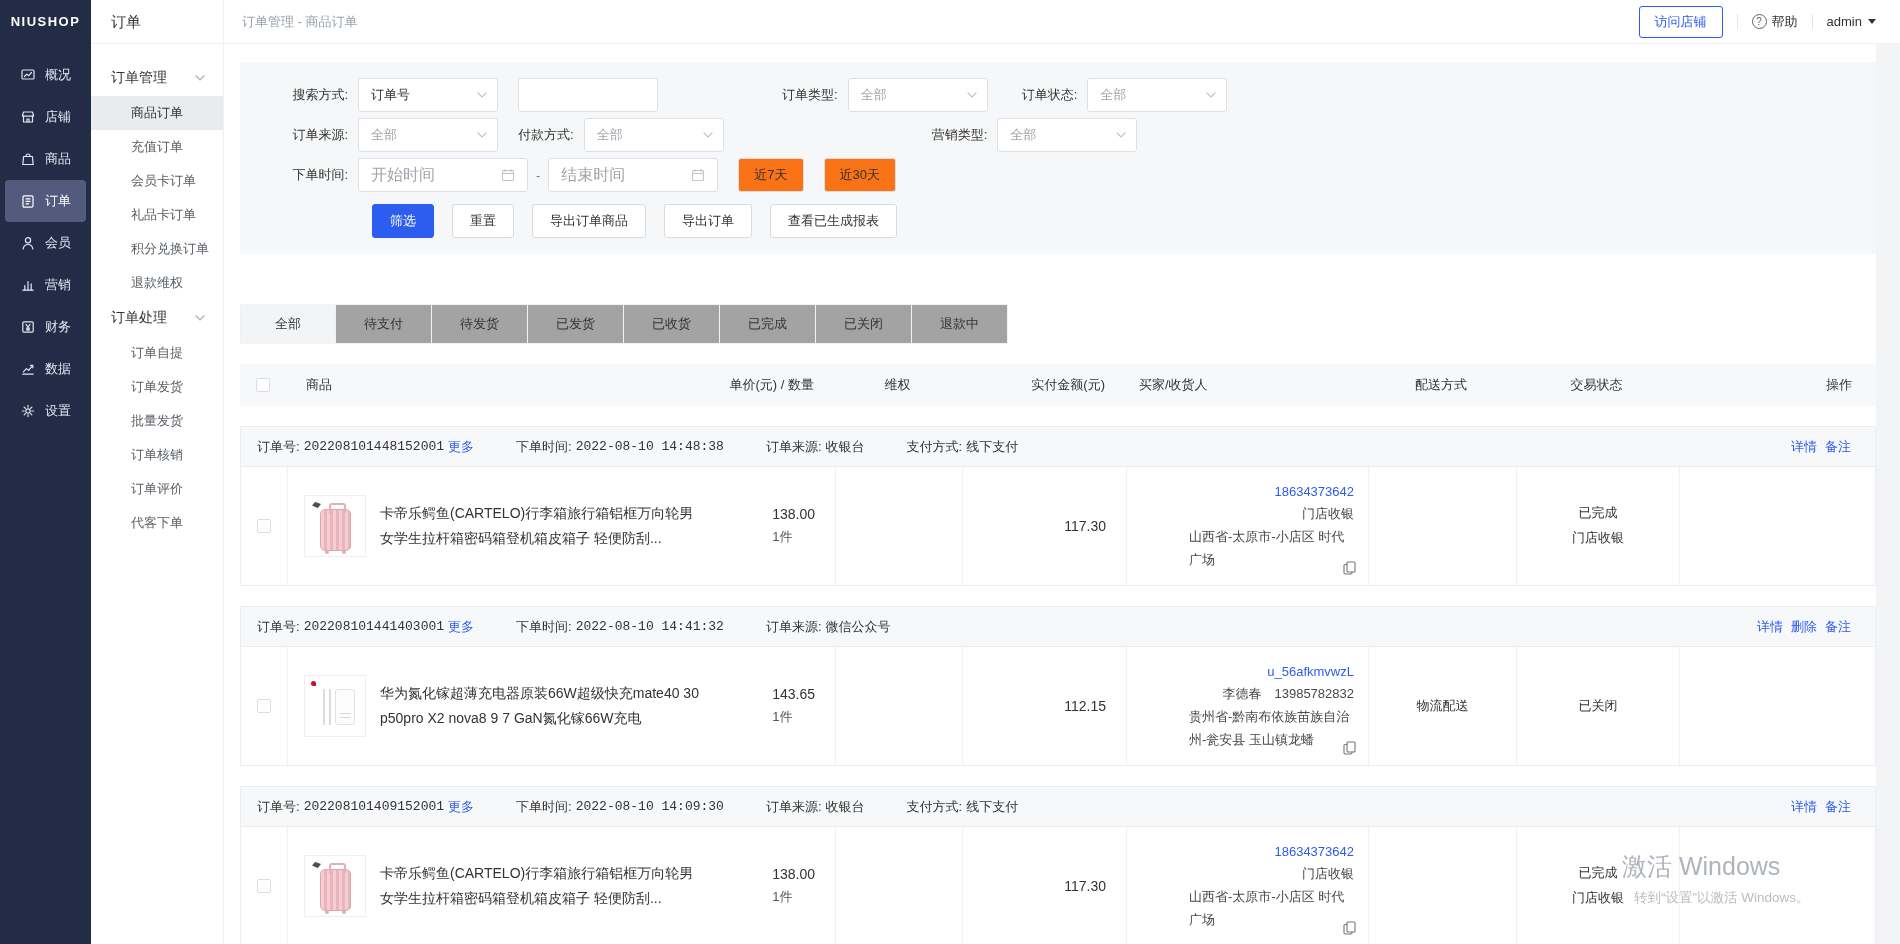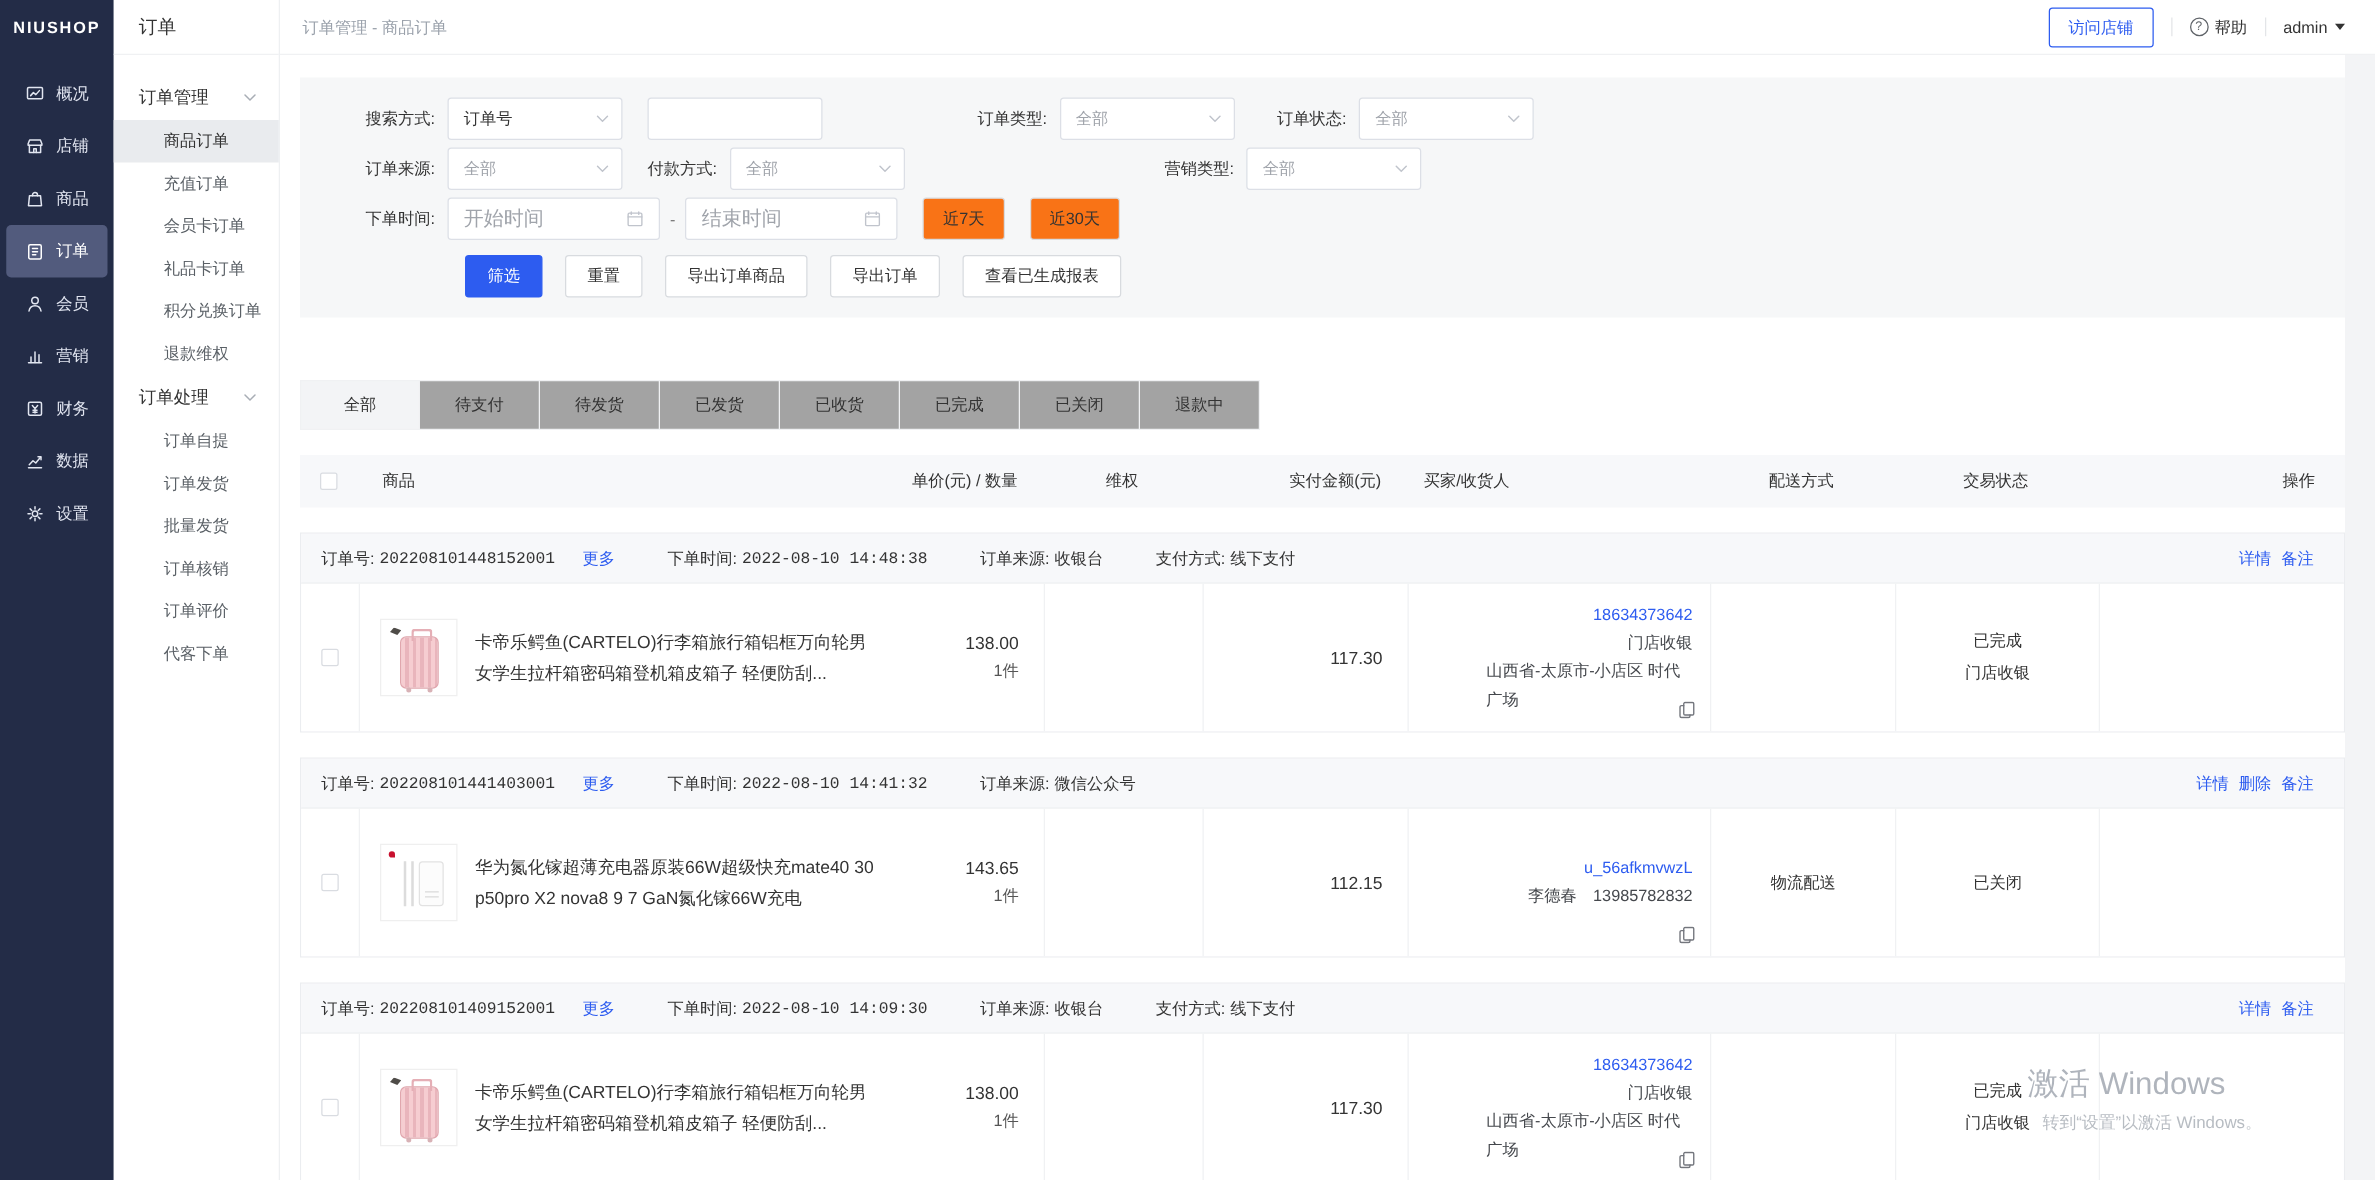--- a/index.html
+++ b/index.html
@@ -100,32 +100,32 @@
     border-radius:2px; cursor:pointer; }
 
   
   .order{ border:1px solid var(--boxline); margin-top:20px; }
   .order-head{ height:40px; background:#f7f8fa; border-bottom:1px solid var(--boxline);
     display:flex; align-items:center; padding:0 24px 0 16px; font-size:13px; color:var(--txt); }
   .oh-block{ display:flex; align-items:center; white-space:nowrap; }
   .oh-block + .oh-block{ margin-left:42px; }
   .oh-val{ margin-left:4px;font-family:Liberation Mono, monospace; }
   .link{ color:var(--blue); cursor:pointer; text-decoration:none; }
-  .oh-more{ margin-left:22px; }
+  .oh-more{ margin-left:4px; }
   .oh-links{ margin-left:auto; display:flex; gap:8px; font-size:13px; }
 
   .order-row{ display:flex; min-height:118px; background:#fff; }
   .cell{ border-left:1px solid var(--border); display:flex; }
   .order-row .c-cb{ border-left:none; }
   .prod-cell{ align-items:center; padding:12px 20px 12px 16px; }
   .img-box{ width:62px; height:62px; border:1px solid #efefef; background:#fff;
     position:relative; flex:none; }
   .prod-name{ margin-left:14px; max-width:320px; font-size:14px; color:var(--txt);
     line-height:1.8; }
-  .price-box{ margin-left:auto; text-align:right; }
+  .price-box{ margin-left:auto; }
   .price{ font-size:14px; color:var(--txt); }
   .qty{ font-size:13px; color:#555; margin-top:6px; }
   .amount-cell{ align-items:center; justify-content:flex-end; font-size:14px; color:var(--txt); }
   .buyer-cell{ flex-direction:column; justify-content:center; padding:12px 14px;
     font-size:13px; color:#45484d; line-height:1.75; position:relative;align-items:flex-end; }
   .buyer-addr{ max-width:165px; }
   .copy-icon{ position:absolute; right:12px; bottom:10px; cursor:pointer; }
   .delivery-cell,.status-cell{ align-items:center; justify-content:center;
     font-size:13px; color:var(--txt); }
   .status-cell{ flex-direction:column; line-height:1.9; }
@@ -524,20 +524,21 @@
             <div class="price-box">
               <div class="price">143.65</div>
               <div class="qty">1件</div>
             </div>
           </div>
           <div class="c-refund cell"></div>
           <div class="c-amount cell amount-cell">112.15</div>
           <div class="c-buyer cell buyer-cell">
             <a class="link">u_56afkmvwzL</a>
             <span>李德春　13985782832</span>
+            <span class="buyer-addr">贵州省-黔南布依族苗族自治州-瓮安县 玉山镇龙蟠</span>
             <span class="copy-icon">
                 <svg width="13" height="14" viewBox="0 0 13 14" fill="none" stroke="#73767d" stroke-width="1.1" stroke-linecap="round" stroke-linejoin="round">
                   <rect x="4" y="1" width="8" height="10" rx="1"></rect>
                   <path d="M4 3.5H2.2A1.2 1.2 0 001 4.7v7.1A1.2 1.2 0 002.2 13h5.6A1.2 1.2 0 009 11.8v-0.8"></path>
                 </svg>
               </span>
           </div>
           <div class="c-delivery cell delivery-cell">物流配送</div>
           <div class="c-status cell status-cell">
             <span>已关闭</span>

